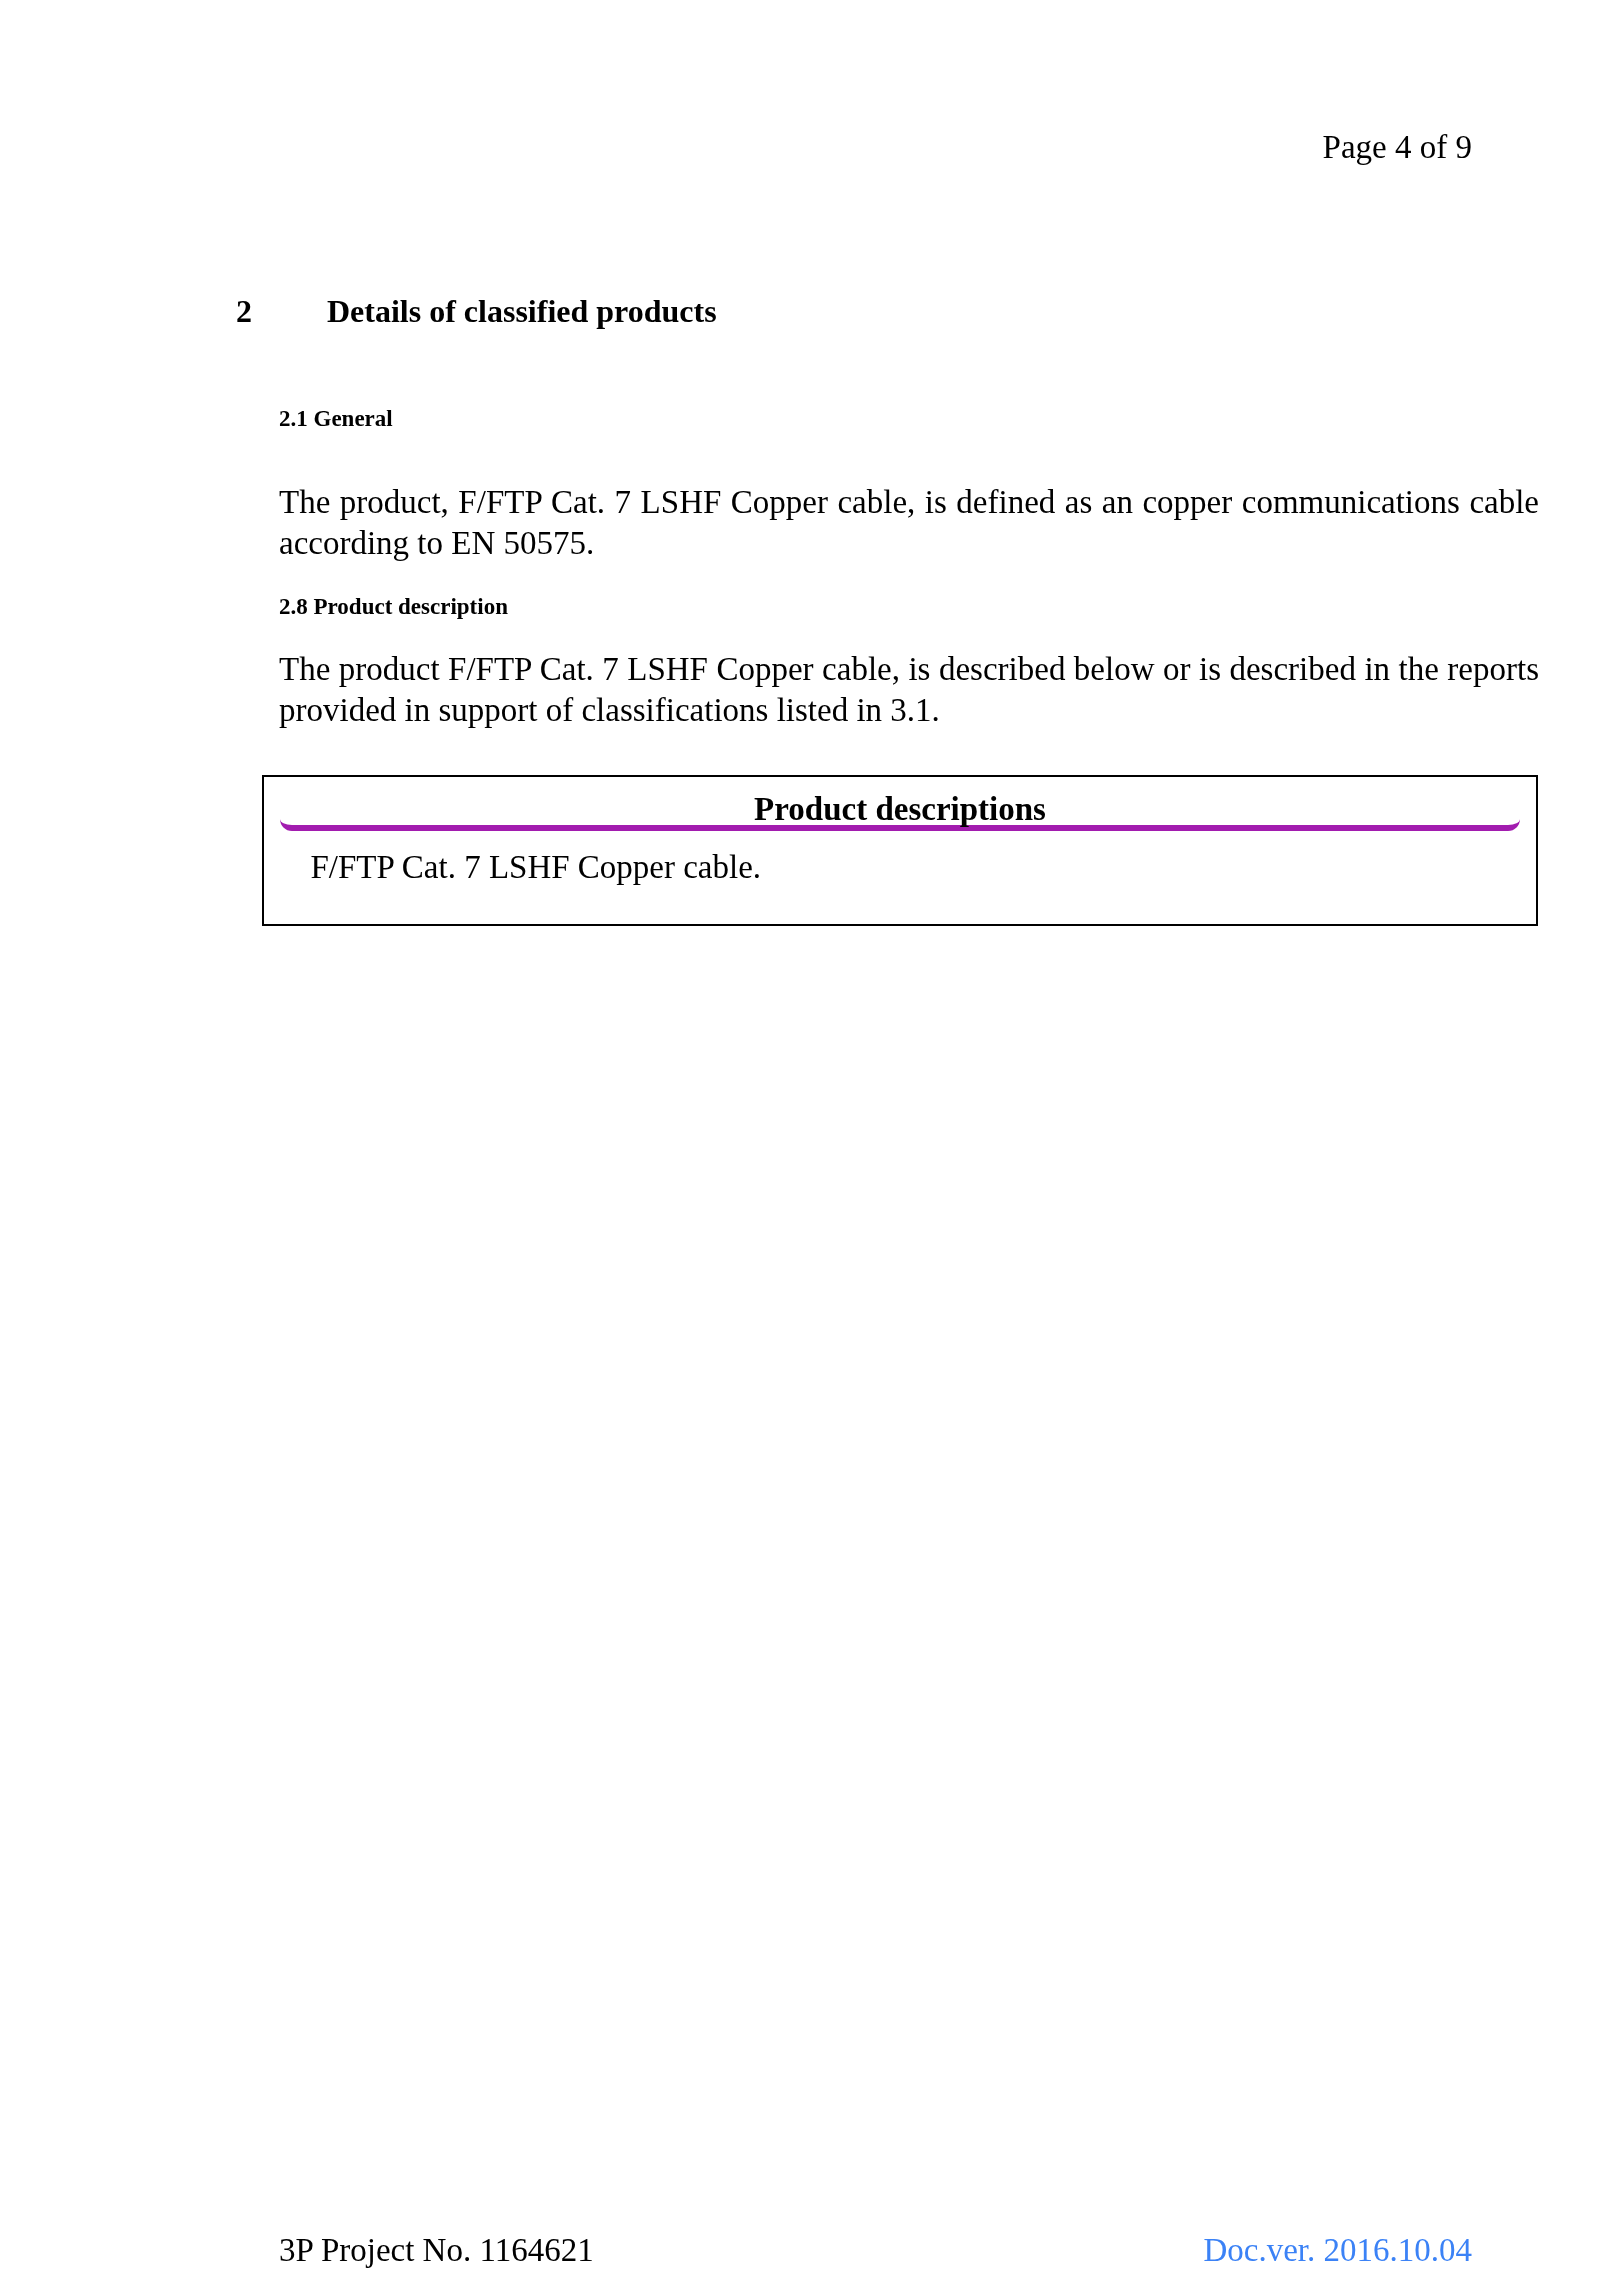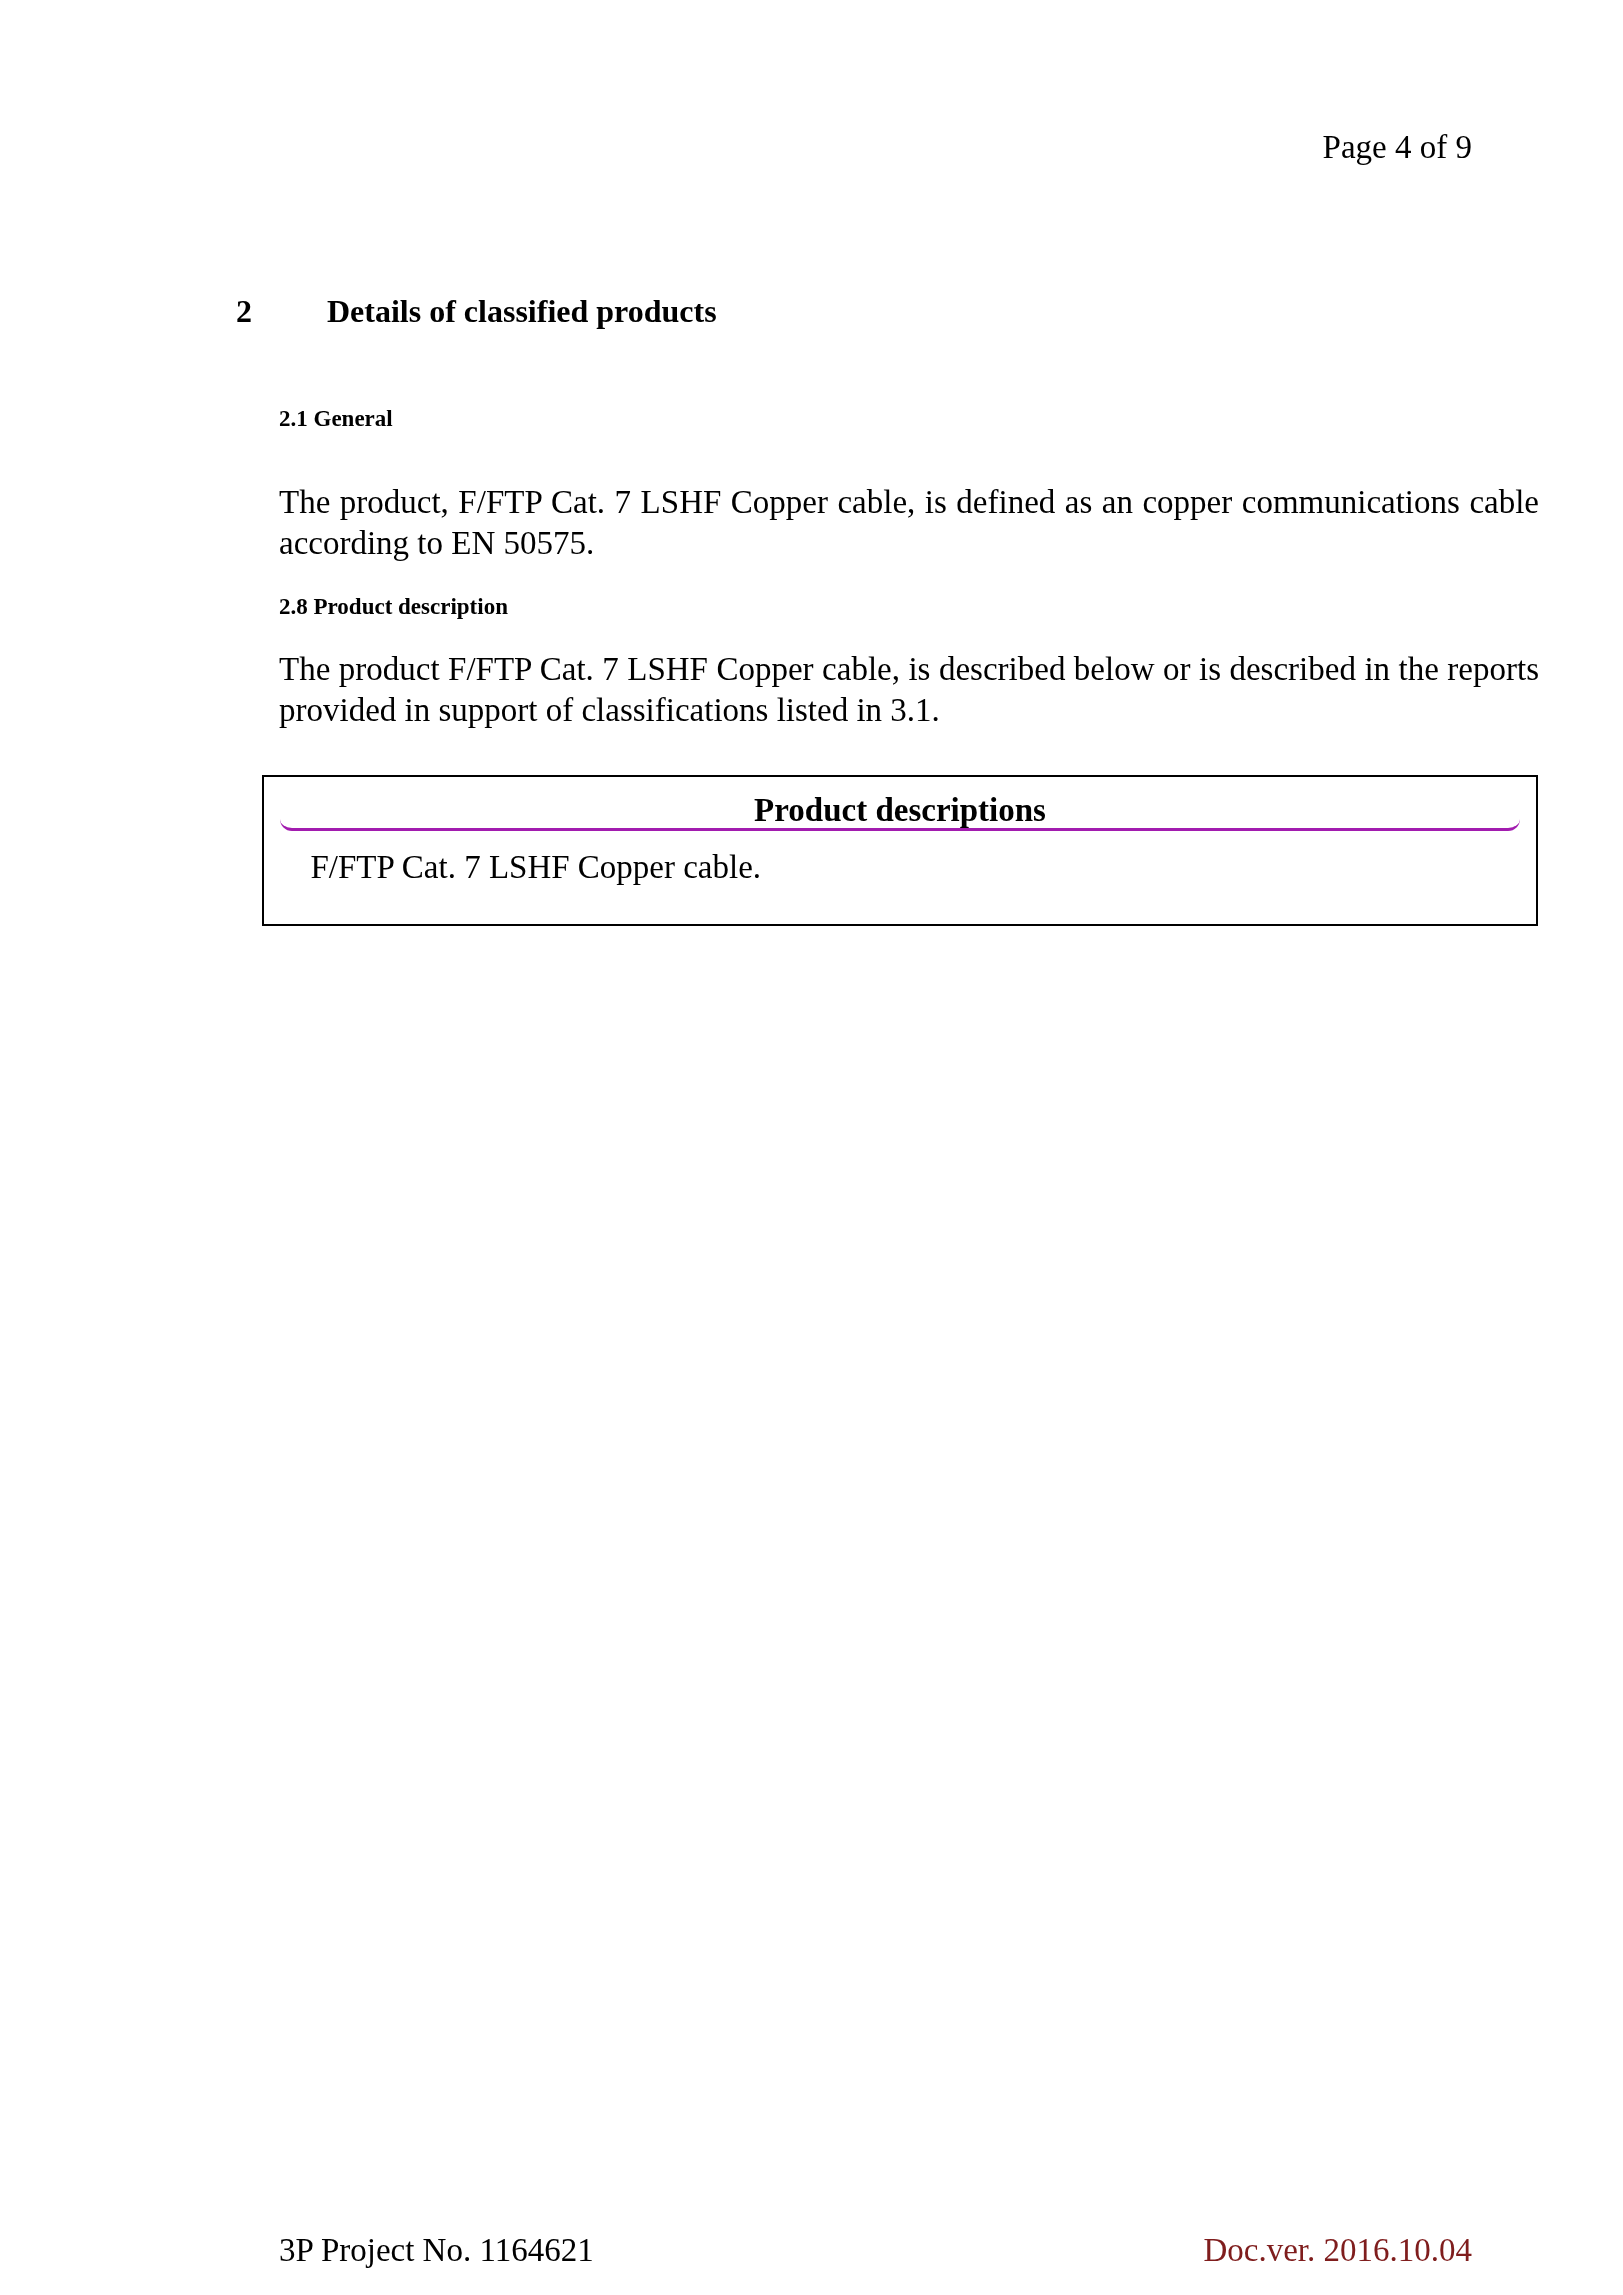--- a/index.html
+++ b/index.html
@@ -63,21 +63,21 @@
   .product-table {
     position: absolute;
     top: 711px;
     left: 198px;
     width: 1276px;
     border: 2px solid #000000;
     background: #ffffff;
   }
   .product-table-header {
     height: 38px;
-    border-bottom: 3px solid #a21caf;
+    border-bottom: 6px solid #a21caf;
     display: flex;
     align-items: center;
     justify-content: center;
     font-size: 33px;
     font-weight: bold;
     border-radius: 12px;
   }
   .product-table-cell {
     height: 61px;
     padding: 0 14.4px 6.5px 14.4px;
@@ -95,21 +95,21 @@
     line-height: 38px;
     white-space: nowrap;
   }
   .page-footer-right {
     position: absolute;
     top: 2167px;
     right: 151px;
     font-size: 33px;
     line-height: 38px;
     white-space: nowrap;
-    color: #7f1d1d;
+    color: #3b82f6;
   }
 </style>
 </head>
 <body>
 
 <div class="page">
 
   <div class="page-header">Page 4 of 9</div>
 
   <h1 class="chapter-heading"><span class="chapter-number">2</span><span>Details of classified products</span></h1>

